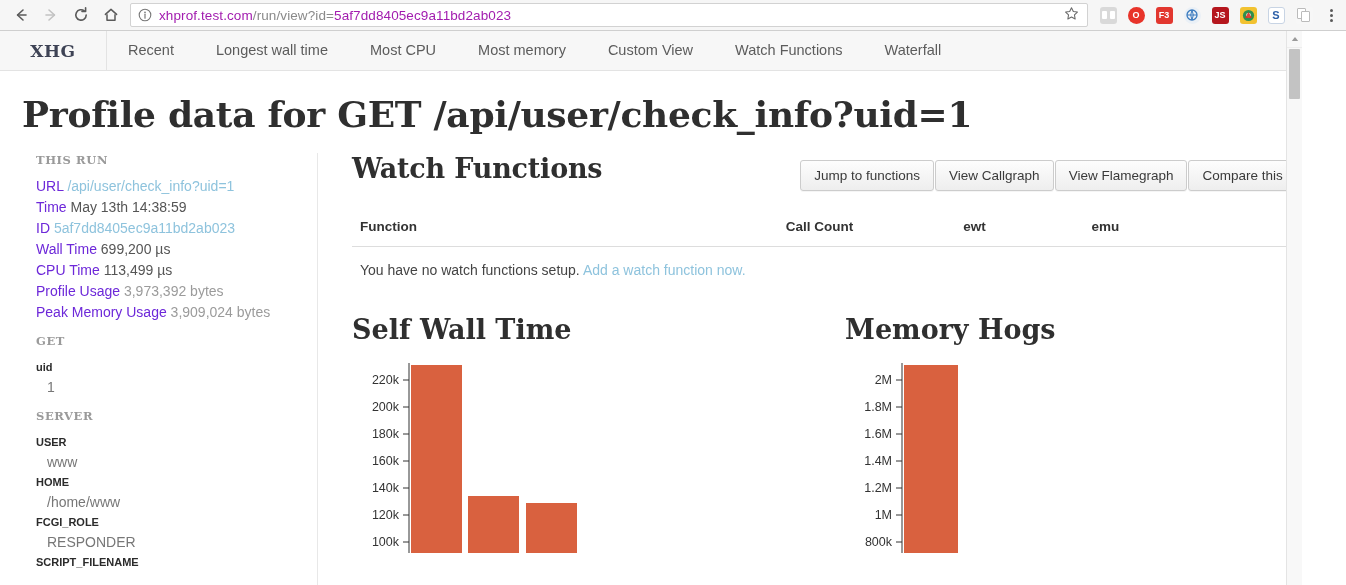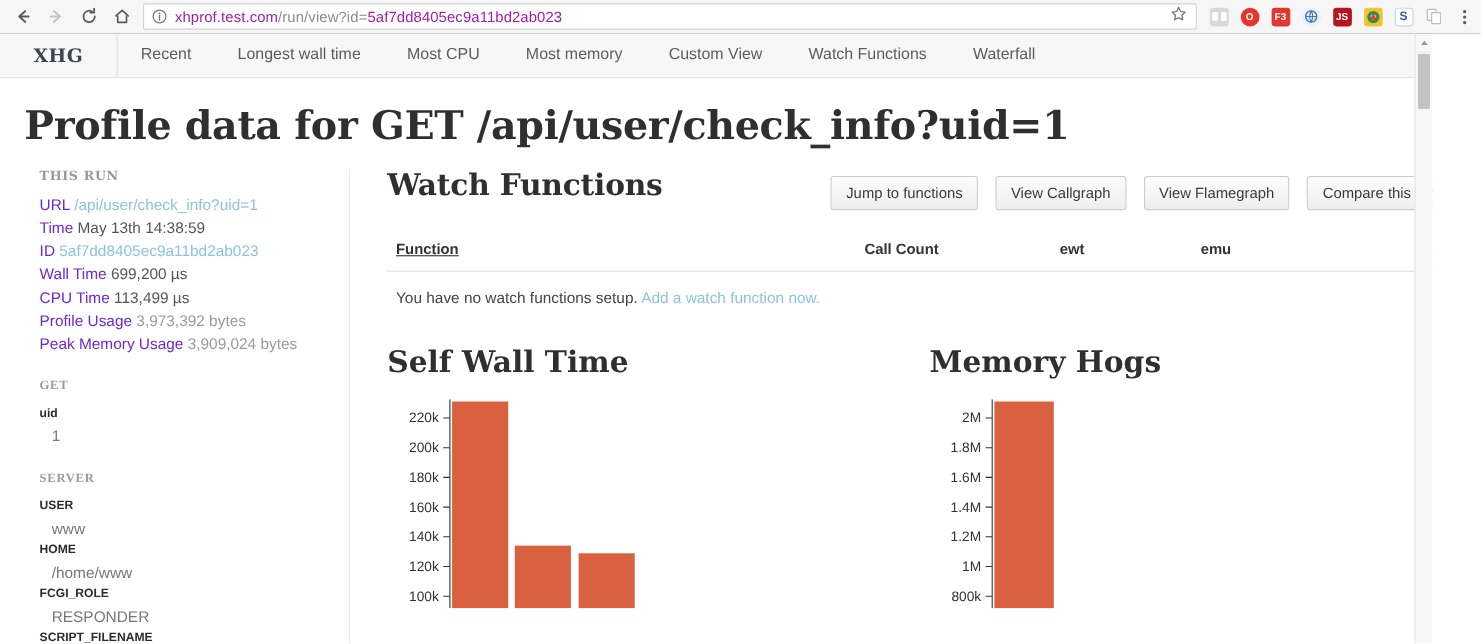--- a/index.html
+++ b/index.html
@@ -117,37 +117,37 @@
   .content { flex: 1; padding: 0 14px 0 34px; position: relative; }
 
   
   .sb-section {
     font-family: "DejaVu Serif", serif;
     font-weight: bold;
     font-size: 11.5px; color: #9a9a9a;
     letter-spacing: 0.6px;
     margin: 0 0 9px 0;
   }
-  .sb-section.spaced { margin-top: 23px; font-family: Liberation Serif, serif; }
+  .sb-section.spaced { margin-top: 12px; }
   .sb-row { font-size: 14px; line-height: 20px; color: #333; margin-bottom: 1px; white-space: nowrap; }
   .sb-row b { font-weight: normal; color: #6d28d9; }
   .sb-val { color: #555; }
   .sb-val.muted { color: #9b9b9b; }
   .sb-link { color: #8ec3dd; }
   .sb-kv-key { font-size: 11px; font-weight: bold; color: #2b2b2b; line-height: 20px; }
   .sb-kv-val { font-size: 14px; color: #777; line-height: 20px; padding-left: 11px; }
 
   
   .sec-head {
     font-family: "DejaVu Serif", serif;
     font-weight: bold; font-size: 27px; color: #2f2f2f;
     margin: 0; letter-spacing: -0.2px;
   }
   .head-row { display: flex; align-items: flex-start; justify-content: space-between; }
-  .btn-group { display: flex; gap: 16px; padding-top: 7px; padding-right: 18px; align-items: center; }
+  .btn-group { display: flex; gap: 1px; padding-top: 7px; padding-right: 18px; align-items: center; }
   .btn {
     font-size: 13.5px; color: #3a3a3a;
     background: linear-gradient(#fdfdfd, #eeeeee);
     border: 1px solid #cccccc; border-radius: 3px;
     padding: 7px 13px; white-space: nowrap;
     box-shadow: 0 1px 0 rgba(0,0,0,0.04);
     cursor: pointer;
   }
 
   
@@ -359,21 +359,21 @@
           <button class="btn">Jump to functions</button>
           <button class="btn">View Callgraph</button>
           <button class="btn">View Flamegraph</button>
           <button class="btn">Compare this run</button>
         </div>
       </div>
 
       <table class="wtable">
         <thead>
           <tr>
-            <th style="width:44%;padding-left:8px;text-decoration:underline;">Function</th>
+            <th style="width:44%;padding-left:8px;">Function</th>
             <th style="width:18%;">Call Count</th>
             <th style="width:13%;">ewt</th>
             <th style="width:13%;">emu</th>
             <th style="width:12%;" class="num">epmu</th>
           </tr>
         </thead>
         <tbody>
           <tr>
             <td colspan="5">
               <span>You have no watch functions setup.</span>

